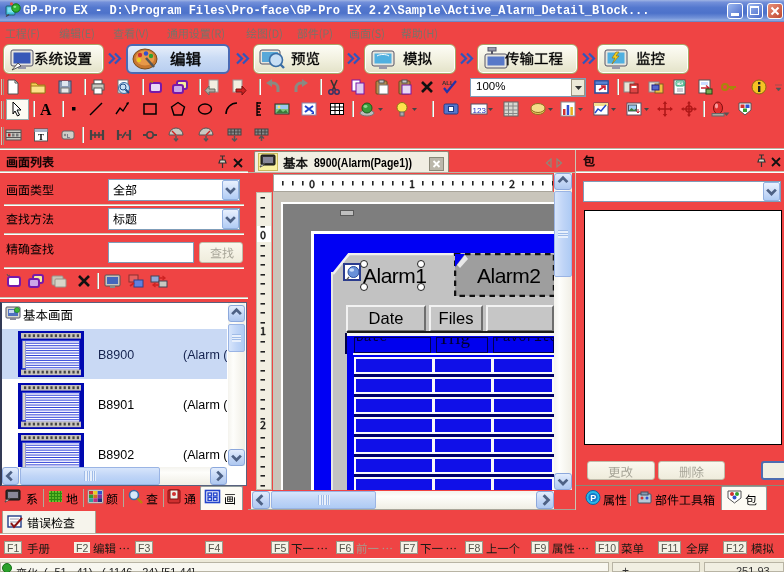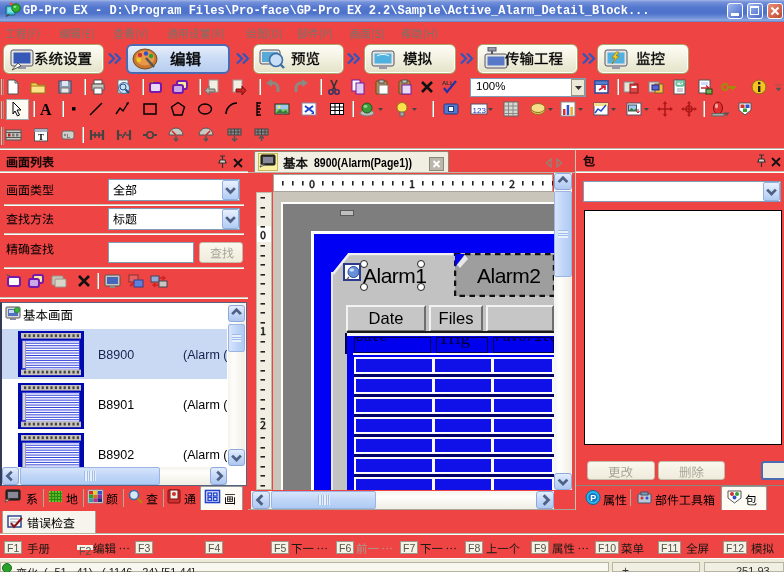--- a/index.html
+++ b/index.html
@@ -1152,21 +1152,21 @@
         </g>
       </svg></div>
     <div style="position:absolute;left:0px;top:533px;width:784px;height:1px;background:#b8b4a4;box-shadow:0 1px 0 #fff;"></div>
     <div style="position:absolute;left:4px;top:541px;height:13px;padding:0px 2px;background:#F4F2E6;border:1px solid #9C988A;font-size:10.5px;color:#55534A;">F1</div>
     <div style="position:absolute;left:27px;top:541px;line-height:0;"><svg width="23" height="15" viewBox="0 0 23.0 15">
         <g fill="#1A1A14" transform="translate(0,11.87) scale(0.011500,-0.011500)">
           <path transform="translate(0,0)" d="M50 322V248H463V25C463 5 454 -2 432 -3C409 -3 330 -4 246 -2C258 -22 272 -55 278 -76C383 -77 449 -76 487 -63C524 -51 540 -29 540 25V248H953V322H540V484H896V556H540V719C658 733 768 753 853 778L798 839C645 791 354 765 116 753C123 737 132 707 134 688C238 692 352 699 463 710V556H117V484H463V322Z"></path>
           <path transform="translate(1000,0)" d="M544 775V464V443H440V775H154V466V443H42V371H152C146 236 124 83 40 -33C56 -43 84 -70 95 -86C187 40 216 220 224 371H367V15C367 0 362 -4 348 -5C334 -6 288 -6 237 -4C247 -23 259 -54 262 -72C332 -72 376 -71 403 -59C430 -47 440 -26 440 14V371H542C537 238 517 85 443 -31C458 -40 488 -68 499 -82C583 43 609 222 615 371H777V12C777 -3 772 -8 756 -9C743 -10 694 -10 642 -9C653 -28 663 -60 667 -79C740 -79 785 -78 813 -66C841 -54 851 -31 851 11V371H958V443H851V775ZM226 704H367V443H226V466ZM617 443V464V704H777V443Z"></path>
         </g>
       </svg></div>
-    <div style="position:absolute;left:73px;top:541px;height:13px;padding:0px 2px;background:#F4F2E6;border:4px solid #ef4444;font-size:10.5px;color:#55534A;">F2</div>
+    <div style="position:absolute;left:73px;top:541px;height:13px;padding:0px 2px;background:#F4F2E6;border:1px solid #ef4444;font-size:10.5px;color:#55534A;">F2</div>
     <div style="position:absolute;left:93px;top:541px;line-height:0;"><svg width="37" height="15" viewBox="0 0 37.1 15">
         <g fill="#1A1A14" transform="translate(0,11.87) scale(0.011500,-0.011500)">
           <path transform="translate(0,0)" d="M40 54 58 -15C140 18 245 61 346 103L332 163C223 121 114 79 40 54ZM61 423C75 430 98 435 205 450C167 386 132 335 116 316C87 278 66 252 45 248C53 230 64 196 68 182C87 194 118 204 339 255C336 271 333 298 334 317L167 282C238 374 307 486 364 597L303 632C286 593 265 554 245 517L133 505C190 593 246 706 287 815L215 840C179 719 112 587 91 554C71 520 55 496 38 491C46 473 57 438 61 423ZM624 350V202H541V350ZM675 350H746V202H675ZM481 412V-72H541V143H624V-47H675V143H746V-46H797V143H871V-7C871 -14 868 -16 861 -17C854 -17 836 -17 814 -16C822 -32 829 -56 831 -73C867 -73 890 -71 908 -62C926 -52 930 -35 930 -8V413L871 412ZM797 350H871V202H797ZM605 826C621 798 637 762 648 732H414V515C414 361 405 139 314 -21C329 -28 360 -50 372 -63C465 99 482 335 483 498H920V732H729C717 765 697 811 675 846ZM483 668H850V561H483Z"></path>
           <path transform="translate(1000,0)" d="M551 751H819V650H551ZM482 808V594H892V808ZM81 332C89 340 119 346 153 346H244V202L40 167L56 94L244 132V-76H313V146L427 169L423 234L313 214V346H405V414H313V568H244V414H148C176 483 204 565 228 650H412V722H247C255 756 263 791 269 825L196 840C191 801 183 761 174 722H47V650H157C136 570 115 504 105 479C88 435 75 403 58 398C66 380 77 346 81 332ZM815 472V386H560V472ZM400 76 412 8 815 40V-80H885V46L959 52L960 115L885 110V472H953V535H423V472H491V82ZM815 329V242H560V329ZM815 185V105L560 86V185Z"></path>
           <path transform="translate(2224,0)" d="M167 446C130 446 101 417 101 380C101 343 130 314 167 314C204 314 233 343 233 380C233 417 204 446 167 446ZM500 446C463 446 434 417 434 380C434 343 463 314 500 314C537 314 566 343 566 380C566 417 537 446 500 446ZM833 446C796 446 767 417 767 380C767 343 796 314 833 314C870 314 899 343 899 380C899 417 870 446 833 446Z"></path>
         </g>
       </svg></div>
     <div style="position:absolute;left:135px;top:541px;height:13px;padding:0px 2px;background:#F4F2E6;border:1px solid #9C988A;font-size:10.5px;color:#55534A;">F3</div>
     <div style="position:absolute;left:205px;top:541px;height:13px;padding:0px 2px;background:#F4F2E6;border:1px solid #9C988A;font-size:10.5px;color:#55534A;">F4</div>
     <div style="position:absolute;left:271px;top:541px;height:13px;padding:0px 2px;background:#F4F2E6;border:1px solid #9C988A;font-size:10.5px;color:#55534A;">F5</div>

